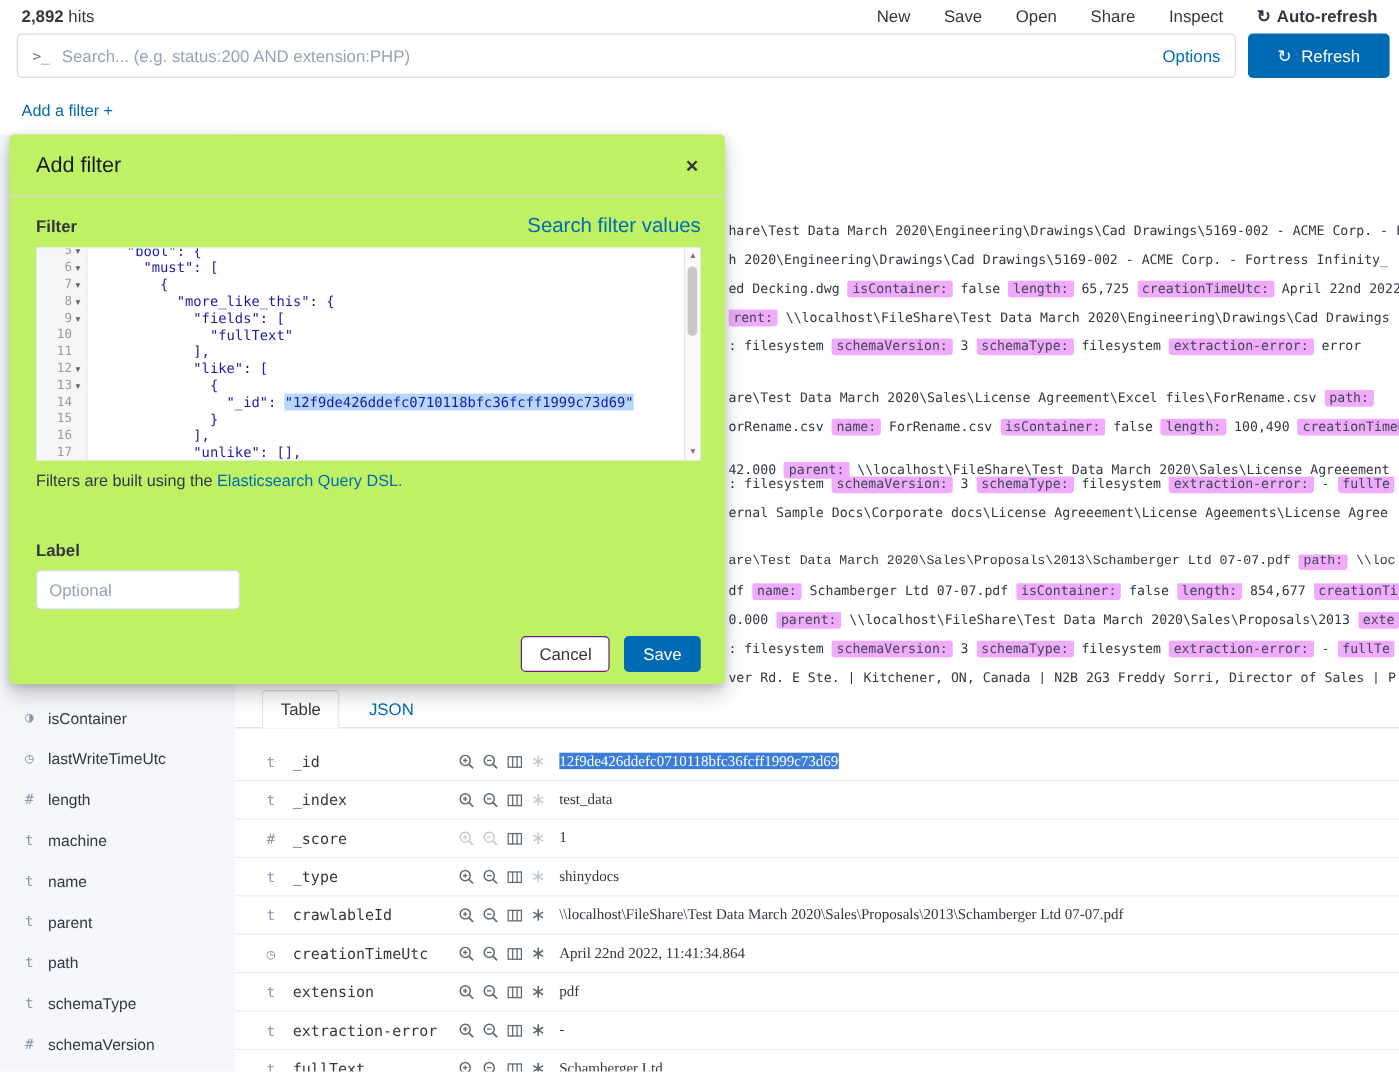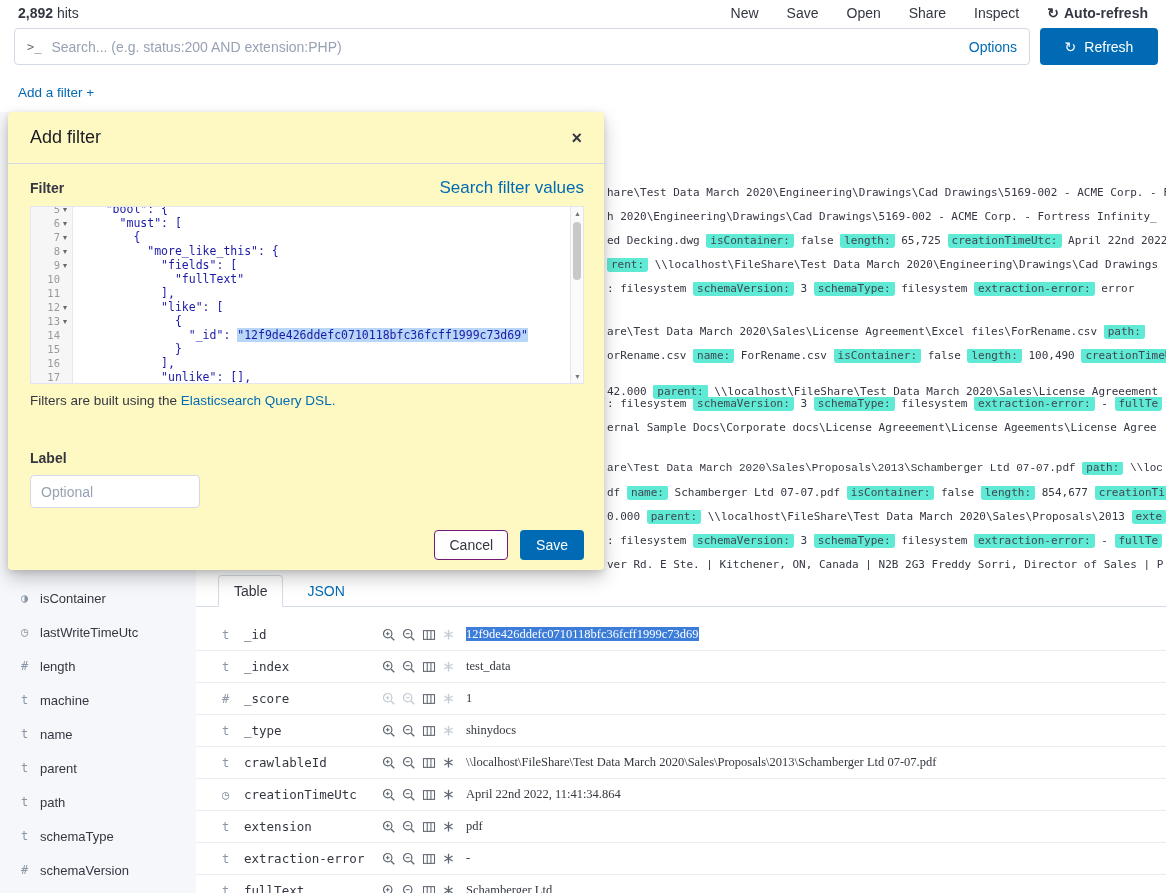--- a/index.html
+++ b/index.html
@@ -28,21 +28,21 @@
   .refreshbtn { width:118px; background:#006BB4; border:none; border-radius:4px; color:#fff;
     font-size:14px; display:flex; align-items:center; justify-content:center; gap:8px; cursor:pointer;
     font-family:"Liberation Sans", sans-serif; }
   .addfilter { position:absolute; top:85px; left:18px; color:#006BB4; font-size:13.5px;
     text-decoration:none; cursor:pointer; }
 
   
   .bgdocs { position:absolute; inset:0; z-index:1; }
   .bgline { position:absolute; left:607px; right:0; height:17px; white-space:pre; overflow:hidden;
     font-family:"DejaVu Sans Mono", monospace; font-size:11px; color:#343741; }
-  .chip { background:#5eead4; color:#3f4854; border-radius:3px; padding:1px 4px; }
+  .chip { background:#f0abfc; color:#3f4854; border-radius:3px; padding:1px 4px; }
 
   
   .sidebar { position:absolute; left:0; top:112px; bottom:0; width:196px; background:#f5f7fa; z-index:2; }
   .sfield { position:absolute; left:0; width:100%; height:30px; display:flex; align-items:center;
     gap:9px; padding-left:18px; font-size:13px; color:#343741; cursor:pointer; }
   .sfield .ficon { width:13px; text-align:center; color:#8b96a5;
     font-family:"DejaVu Sans Mono", monospace; font-size:12px; }
 
   
   .detail { position:absolute; left:196px; top:570px; right:0; bottom:0; background:#fff; z-index:2; }
@@ -57,21 +57,21 @@
   .dticon { width:22px; color:#8b96a5; font-family:"DejaVu Sans Mono", monospace; font-size:12px; }
   .dfname { width:138px; font-family:"DejaVu Sans Mono", monospace; font-size:12.5px; color:#343741; }
   .dficons { width:84px; display:flex; align-items:center; gap:6px; }
   .dficons .ib { color:#5f6771; display:flex; align-items:center; cursor:pointer; background:none; border:none; padding:0; }
   .dficons .ib.dim { color:#c3cad4; }
   .dvalue { flex:1; font-family:Liberation Serif, serif; font-size:12.5px; color:#343741;
     white-space:pre; overflow:hidden; }
   .dvalue .selval { background:#3b7dd8; color:#fff; }
 
   
-  .modal { position:absolute; left:8px; top:112px; width:596px; height:458px; background:#fef9c3;
+  .modal { position:absolute; left:8px; top:112px; width:596px; height:458px; background:#bef264;
     border-radius:4px; z-index:10;
     box-shadow:0 8px 18px rgba(0,0,0,0.22), 0 2px 6px rgba(0,0,0,0.12); }
   .mhead { height:52px; display:flex; align-items:center; padding:0 22px; border-bottom:1px solid #d3dae6; }
   .mtitle { font-size:18px; color:#1a1c21; }
   .mclose { margin-left:auto; font-size:18px; font-weight:bold; color:#343741; cursor:pointer;
     background:none; border:none; line-height:1; }
   .mbody { padding:14px 20px 0 22px; }
   .filterrow { display:flex; align-items:center; margin-bottom:8px; }
   .flabel { font-size:14px; font-weight:bold; color:#343741; }
   .sfv { margin-left:auto; color:#006BB4; font-size:17px; text-decoration:none; cursor:pointer; }

